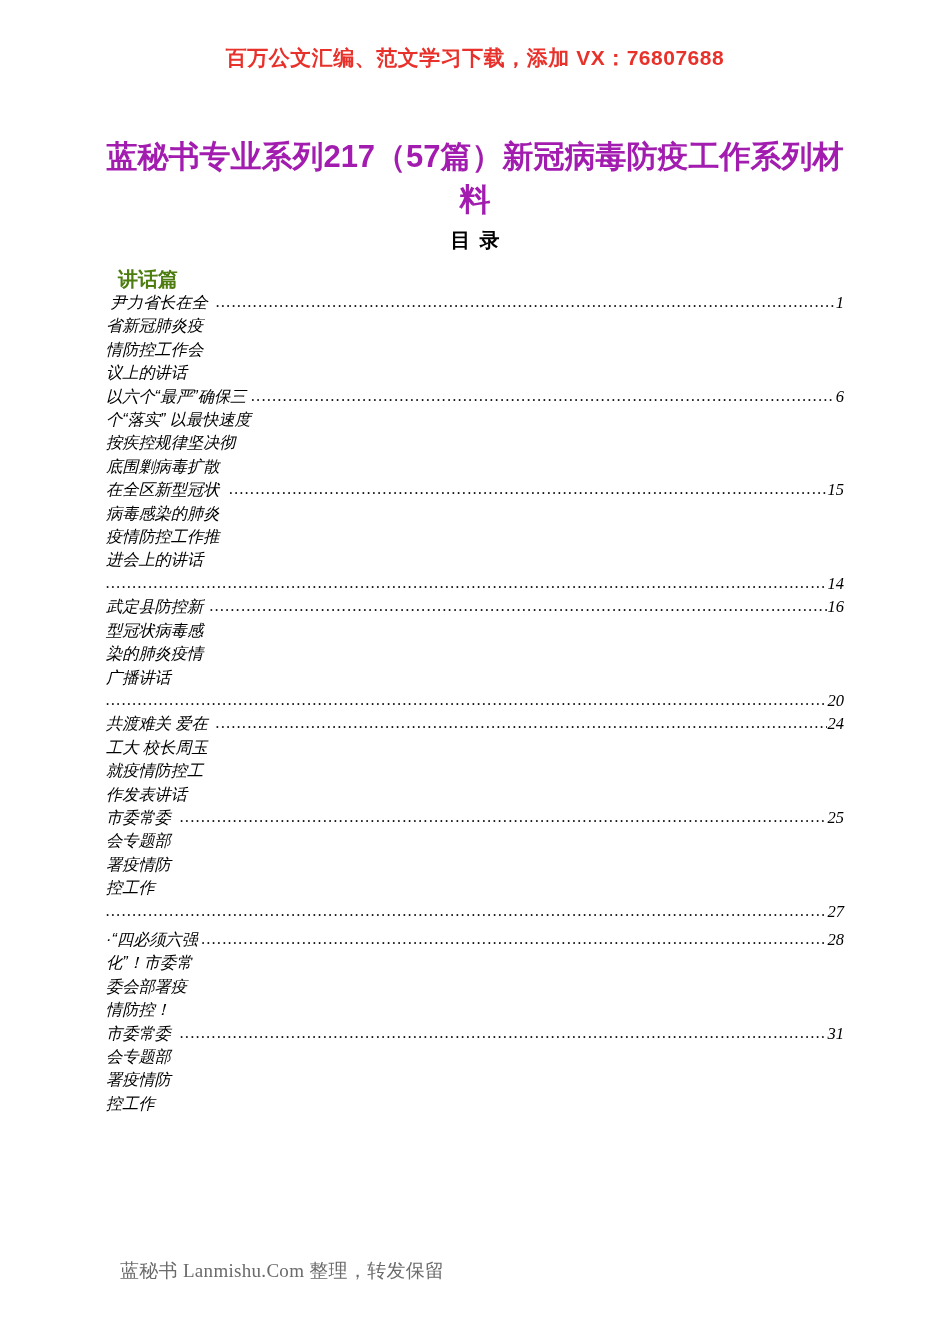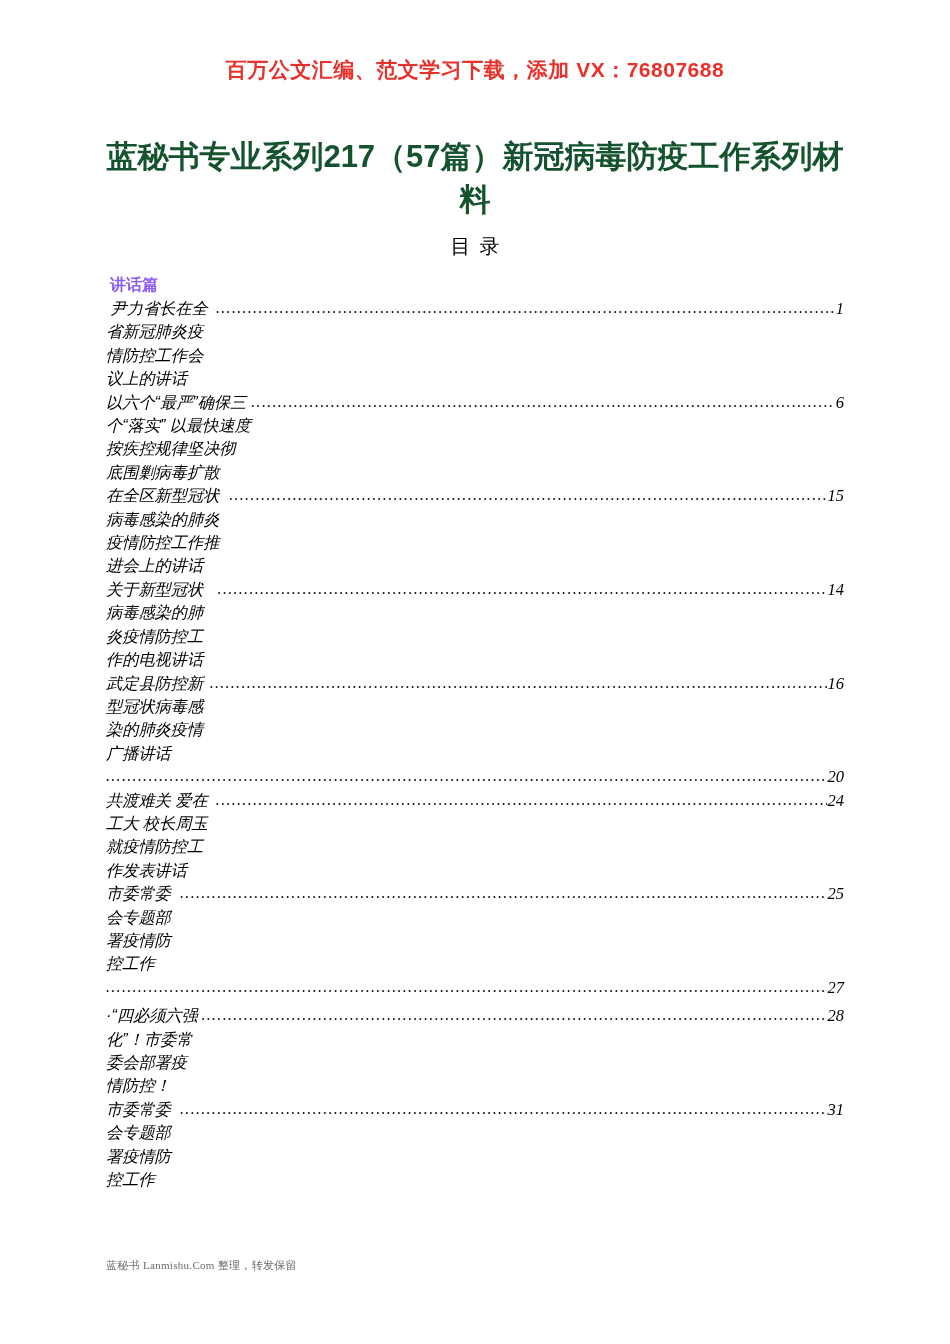--- a/index.html
+++ b/index.html
@@ -15,21 +15,21 @@
     width: 950px;
     height: 1344px;
     background: #ffffff;
     overflow: hidden;
     box-sizing: border-box;
   }
 
   
   .promo {
     position: absolute;
-    top: 56px;
+    top: 44px;
     left: 0;
     width: 950px;
     text-align: center;
     color: #e8312a;
     font-size: 21px;
     font-weight: 700;
     letter-spacing: 0.5px;
     font-family: "Liberation Sans", "DejaVu Sans", sans-serif;
     white-space: nowrap;
   }
@@ -40,46 +40,46 @@
     left: 106px;
     top: 135px;
     width: 738px;
   }
 
   .doc-title {
     font-size: 31px;
     font-weight: 700;
     line-height: 43px;
     text-align: center;
-    color: #14532d;
+    color: #a21caf;
     letter-spacing: 0px;
     margin: 0 0 2px 0;
     font-family: "Liberation Sans", "DejaVu Sans", sans-serif;
   }
 
   .toc-heading {
     font-size: 20px;
-    font-weight: 400;
+    font-weight: 700;
     text-align: center;
     color: #000;
     letter-spacing: 9px;
     text-indent: 9px;
-    margin: 12px 0 14px 0;
+    margin: 6px 0 14px 0;
     font-family: "Liberation Serif", "DejaVu Serif", serif;
   }
 
   .section {
     margin-bottom: 5px;
   }
   .section-heading {
-    font-size: 16px;
-    font-weight: 700;
-    color: #8b5cf6;
+    font-size: 20px;
+    font-weight: 700;
+    color: #4d7c0f;
     line-height: 22px;
-    margin: 0 0 1px 4px;
+    margin: 0 0 1px 12px;
     letter-spacing: 0px;
   }
   .section:not(:first-child) .section-heading {
     margin-top: 11px;
   }
 
   
   .toc-list {
     margin: 0;
     padding: 0;
@@ -122,23 +122,23 @@
     font-family: "Liberation Serif", "DejaVu Serif", serif;
     font-size: 16.5px;
     color: #000;
     text-align: right;
     padding-left: 1px;
   }
 
   
   .footer {
     position: absolute;
-    left: 106px;
+    left: 120px;
     top: 1258px;
-    font-size: 11px;
+    font-size: 19px;
     color: #6b6b6b;
     font-family: "Liberation Serif", "DejaVu Serif", serif;
     letter-spacing: 0.3px;
   }
 </style>
 </head>
 <body>
 
 <div class="page">
 
@@ -170,21 +170,20 @@
             </li>
             <li class="toc-entry">
               <div class="row">
                 <span class="label">在全区新型冠状病毒感染的肺炎疫情防控工作推进会上的讲话</span>
                 <span class="leader">................................................................................................................................................................................................................................................................................................................................................................................................................</span>
                 <span class="pageno">15</span>
               </div>
             </li>
             <li class="toc-entry">
               <div class="row">
-                <span class="label">关于新型冠状病毒感染的肺炎疫情防控工作的电视讲话</span>
                 <span class="leader">................................................................................................................................................................................................................................................................................................................................................................................................................</span>
                 <span class="pageno">14</span>
               </div>
             </li>
             <li class="toc-entry">
               <div class="row">
                 <span class="label">武定县防控新型冠状病毒感染的肺炎疫情广播讲话</span>
                 <span class="leader">................................................................................................................................................................................................................................................................................................................................................................................................................</span>
                 <span class="pageno">16</span>
               </div>

